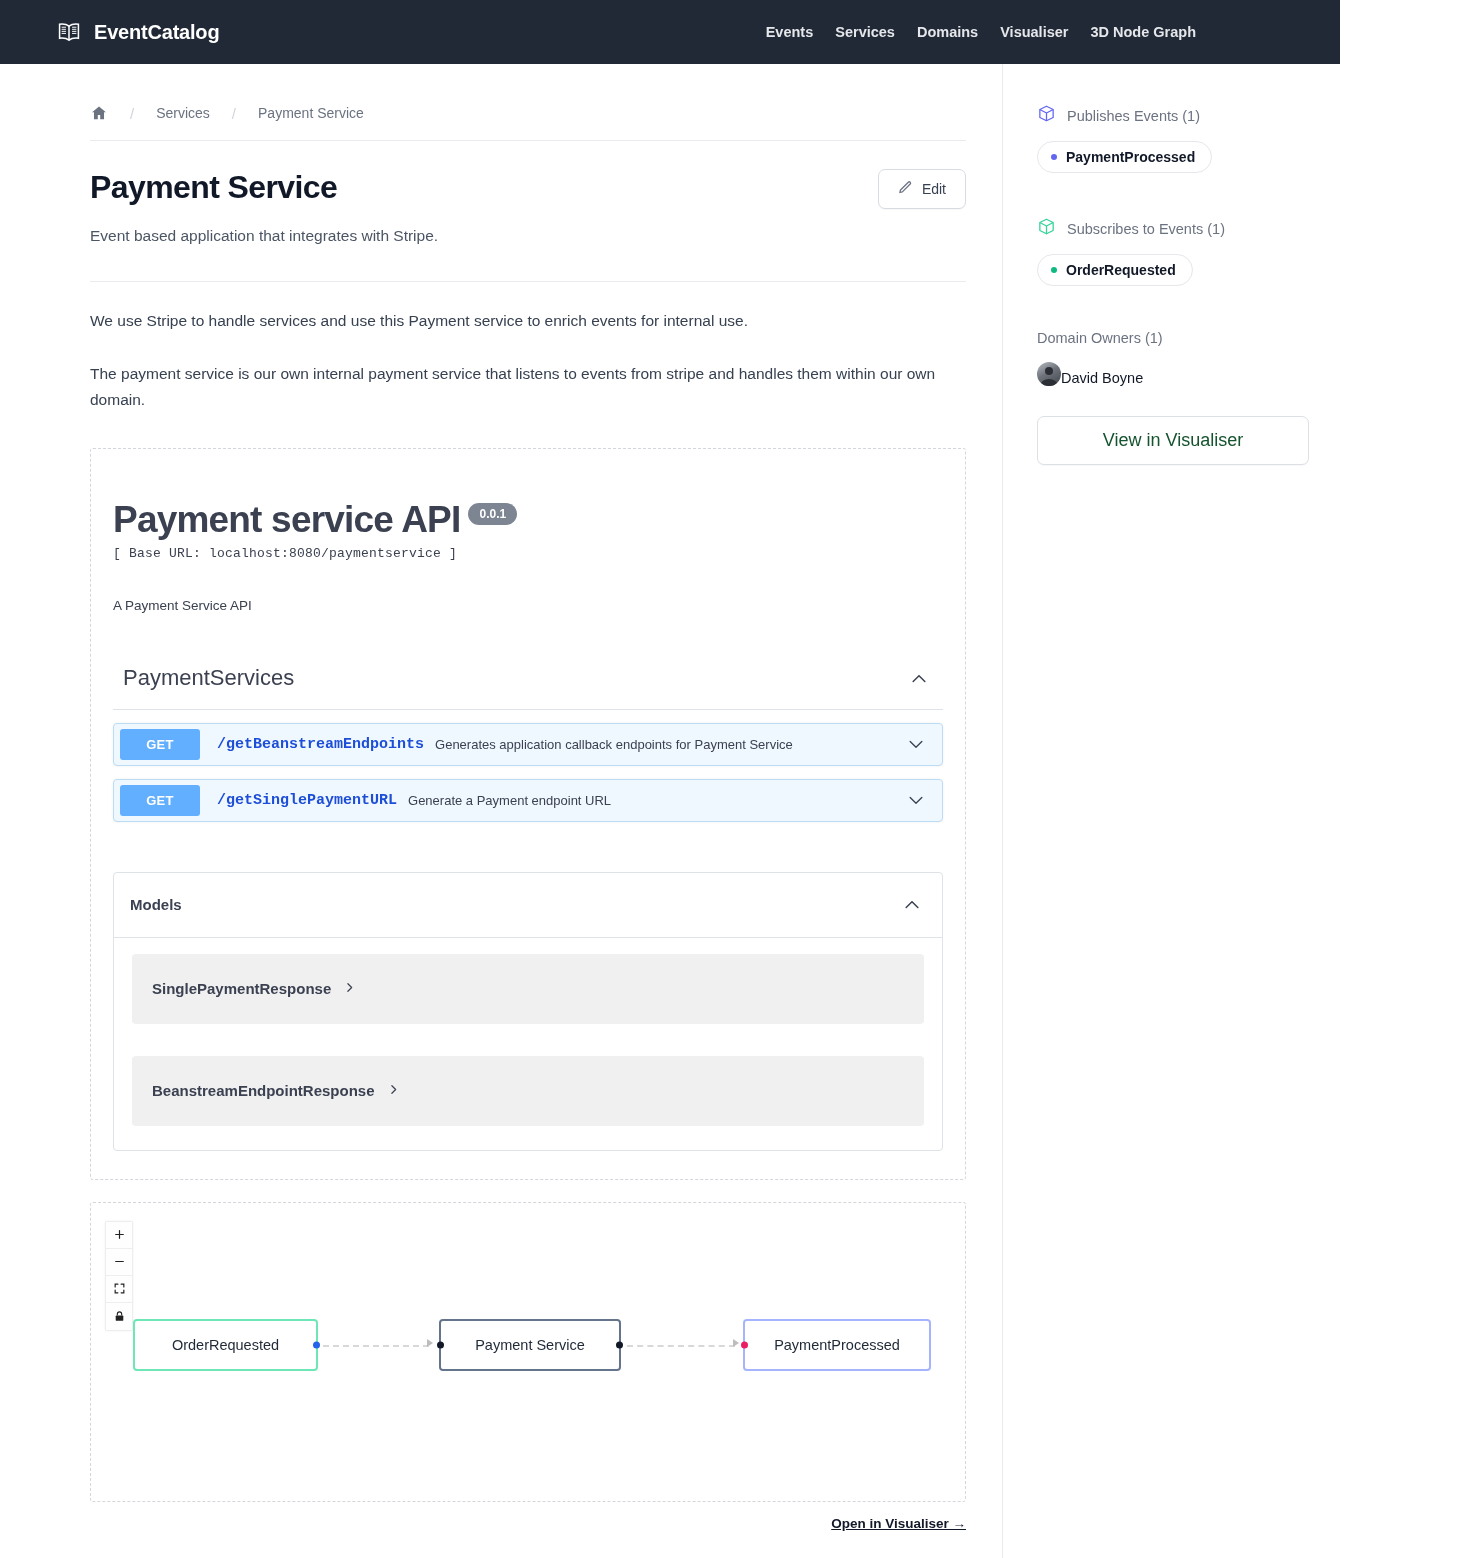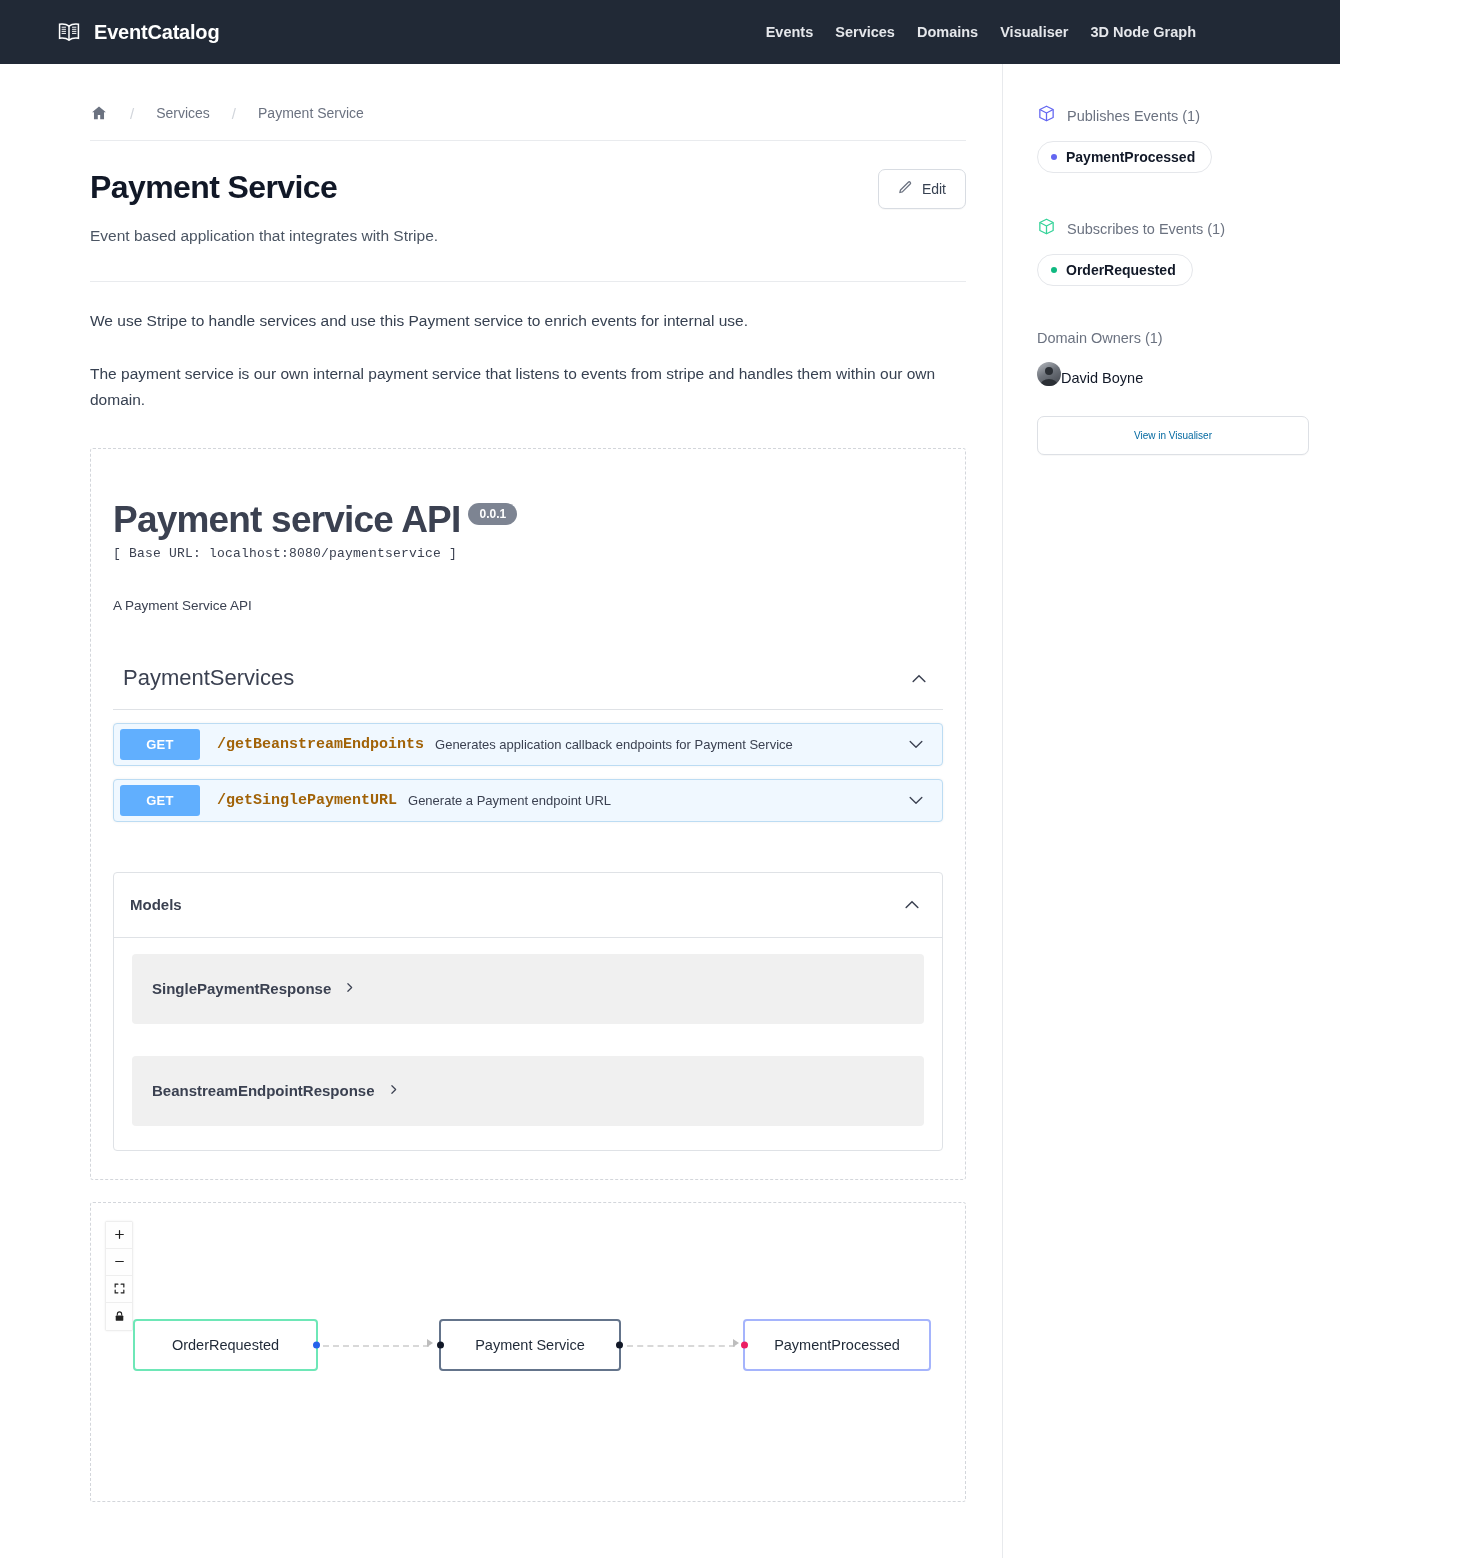--- a/index.html
+++ b/index.html
@@ -232,21 +232,21 @@
     text-align: center;
     border-radius: 3px;
     width: 80px;
     padding: 8px 0;
     flex: none;
   }
   .op-path {
     font-family: "Liberation Mono", monospace;
     font-size: 15px;
     font-weight: bold;
-    color: #a16207;
+    color: #1d4ed8;
     margin-left: 17px;
     white-space: nowrap;
   }
   .op-summary {
     font-size: 13px;
     color: #3b4151;
     margin-left: 11px;
     flex: 1;
   }
   .op-chevron { margin-right: 10px; display: flex; }
@@ -466,23 +466,23 @@
     font-weight: 500;
   }
   .view-vis-btn {
     display: block;
     width: 272px;
     margin-top: 30px;
     background: #fff;
     border: 1px solid #dde0e5;
     border-radius: 7px;
     padding: 13px 0;
-    font-size: 10px;
+    font-size: 18px;
     font-weight: 500;
-    color: #0369a1;
+    color: #14532d;
     text-align: center;
     cursor: pointer;
     box-shadow: 0 1px 1px rgba(0,0,0,0.03);
   }
 </style>
 </head>
 <body>
 
 <div class="page">
 
@@ -656,20 +656,23 @@
             <span class="handle right h-dark"></span>
           </div>
 
           <div class="node node-processed">
             <span class="handle left h-pink"></span>
             <span>PaymentProcessed</span>
           </div>
         </div>
       </div>
 
+      <div class="open-vis-row">
+        <a class="open-vis-link">Open in Visualiser →</a>
+      </div>
     </div>
 
     <div class="side-col">
 
       <div class="side-group">
         <div class="side-head">
           <span>
             <svg width="19" height="19" viewBox="0 0 24 24" fill="none" stroke="#6366f1" stroke-width="1.6" stroke-linejoin="round">
               <path d="M12 2.8 3.6 7v10L12 21.2 20.4 17V7z"></path>
               <path d="M3.6 7 12 11.3 20.4 7M12 11.3v9.9"></path>

